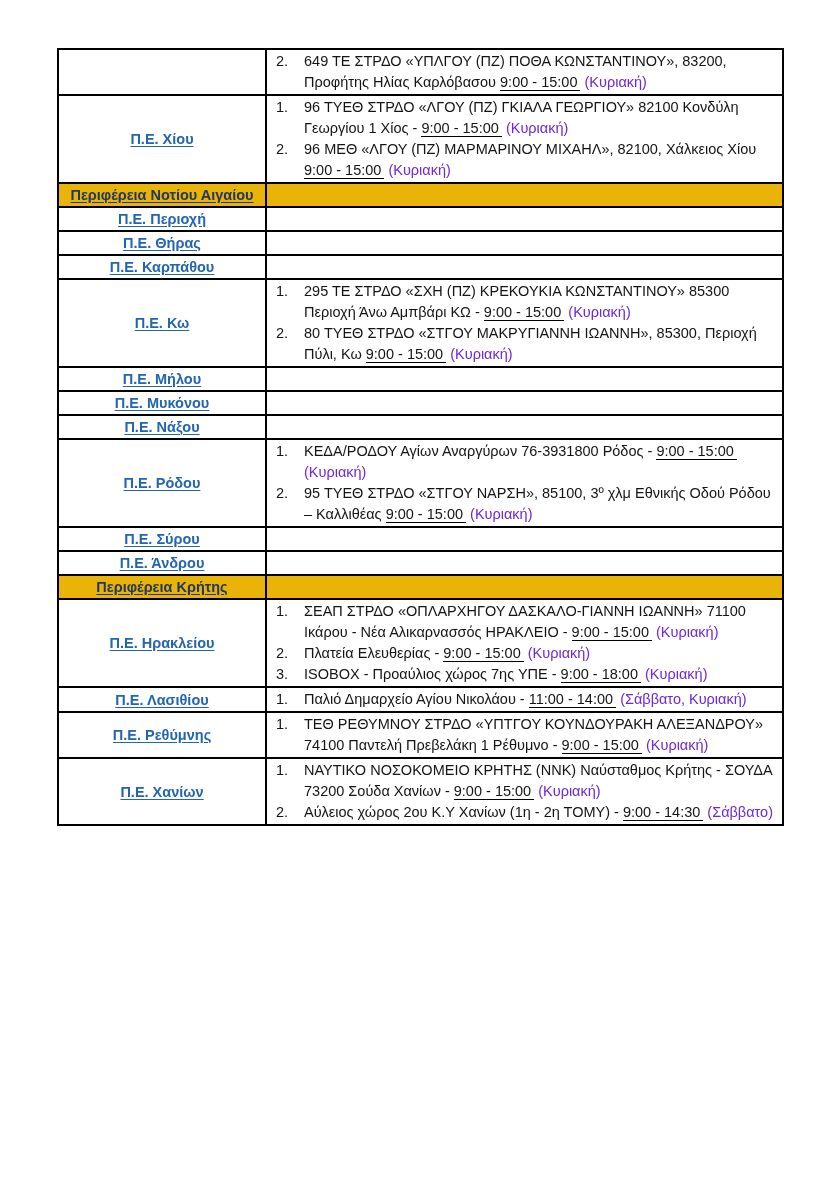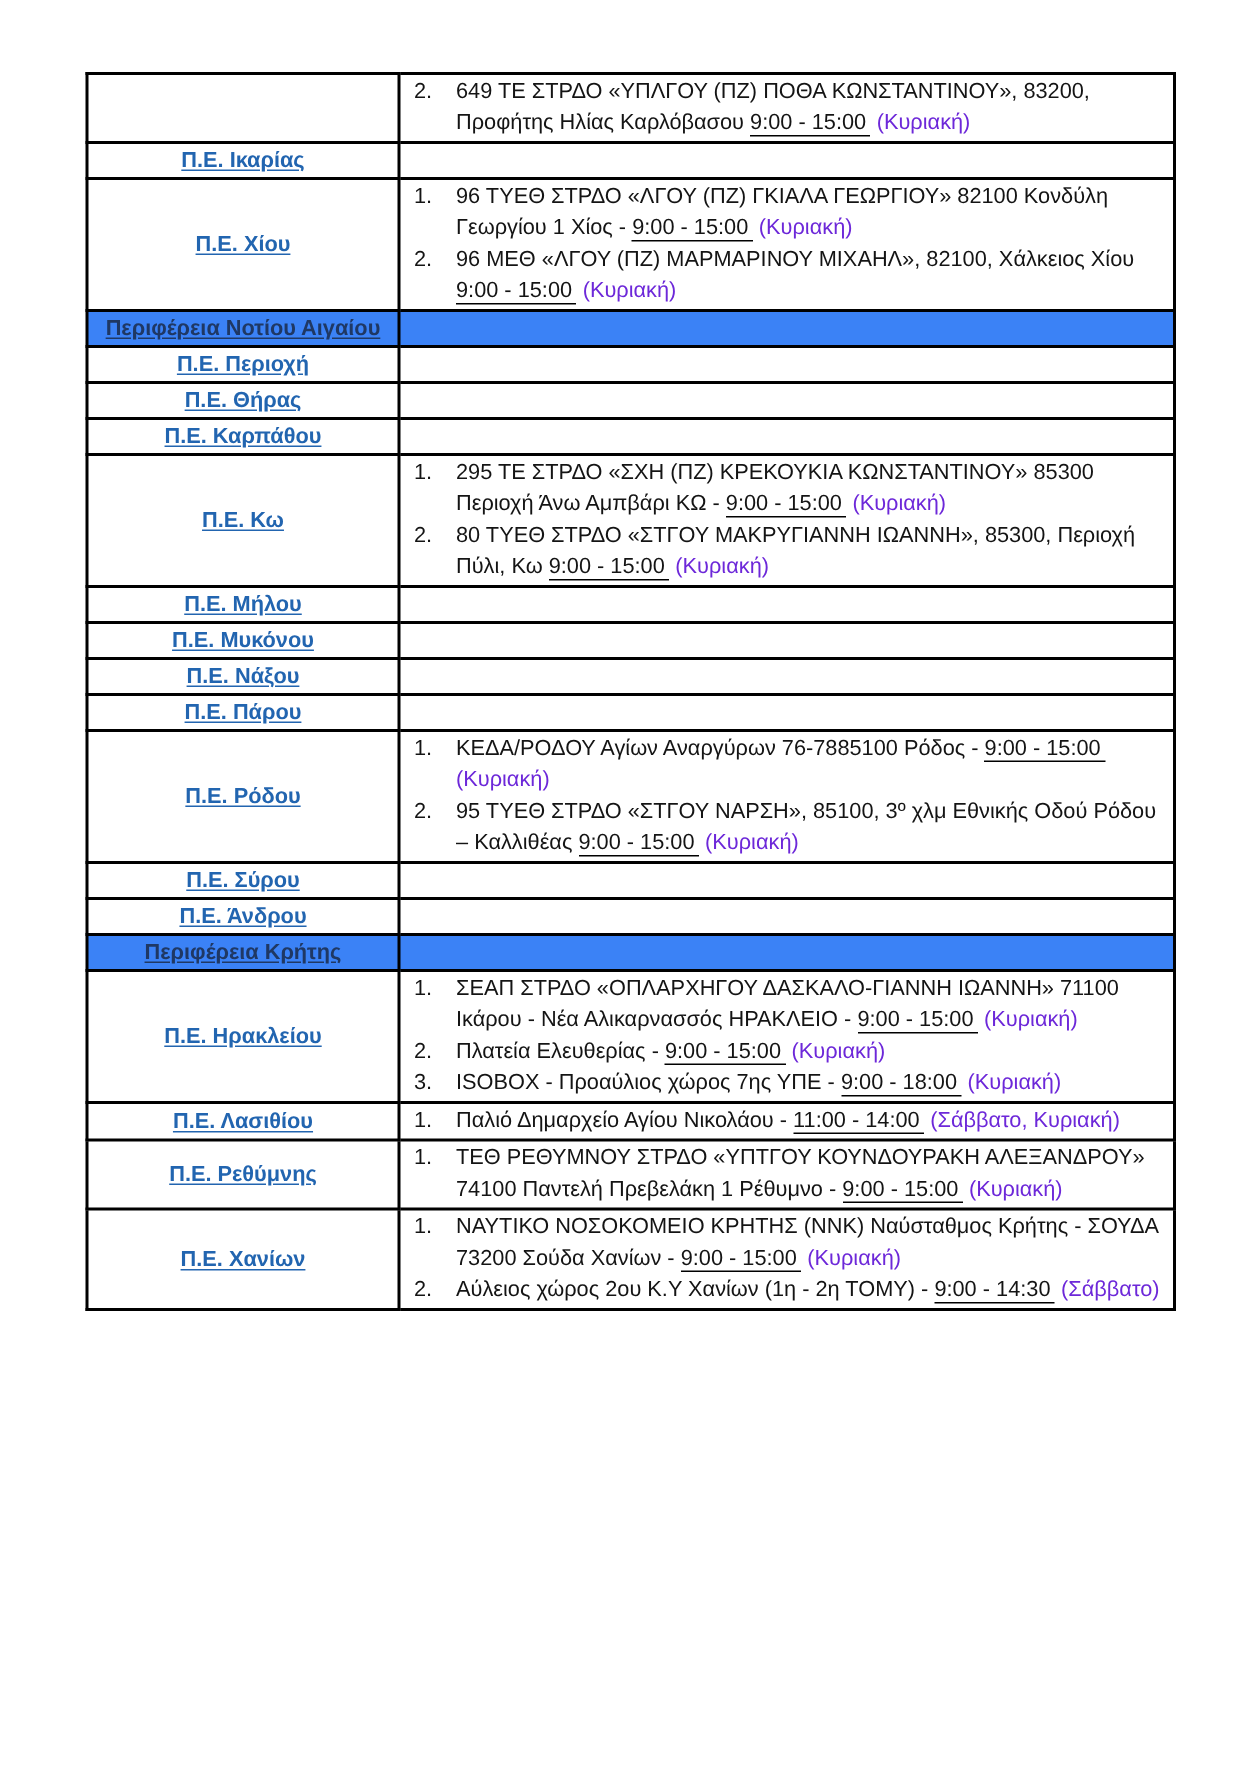--- a/index.html
+++ b/index.html
@@ -33,21 +33,21 @@
     text-align: center;
   }
   .unit-name {
     color: #2265B0;
     font-weight: bold;
     font-size: 14.5px;
     text-decoration: underline;
     text-underline-offset: 2px;
   }
   tr.region-row td {
-    background: #3b82f6;
+    background: #eab308;
   }
   .region-name {
     color: #1F3864;
     font-weight: bold;
     font-size: 14.5px;
     text-decoration: underline;
     text-underline-offset: 2px;
   }
   .items-cell {
     padding: 1px 6px 1px 9px;
@@ -90,26 +90,20 @@
     </td>
     <td class="items-cell">
             <div class="item">
     <span class="num">2.</span>
     <span class="itext"><span class="loc-text">649 ΤΕ ΣΤΡΔΟ «ΥΠΛΓΟΥ (ΠΖ) ΠΟΘΑ ΚΩΝΣΤΑΝΤΙΝΟΥ», 83200, Προφήτης Ηλίας Καρλόβασου</span> <span class="time">9:00 - 15:00</span> <span class="days">(Κυριακή)</span></span>
   </div>
           </td>
   </tr>
         <tr class="unit-row">
     <td class="name-cell">
-      <span class="unit-name">Π.Ε. Ικαρίας</span>
-    </td>
-    <td class="items-cell"></td>
-  </tr>
-        <tr class="unit-row">
-    <td class="name-cell">
       <span class="unit-name">Π.Ε. Χίου</span>
     </td>
     <td class="items-cell">
             <div class="item">
     <span class="num">1.</span>
     <span class="itext"><span class="loc-text">96 ΤΥΕΘ ΣΤΡΔΟ «ΛΓΟΥ (ΠΖ) ΓΚΙΑΛΑ ΓΕΩΡΓΙΟΥ» 82100 Κονδύλη Γεωργίου 1 Χίος -</span> <span class="time">9:00 - 15:00</span> <span class="days">(Κυριακή)</span></span>
   </div>
             <div class="item">
     <span class="num">2.</span>
     <span class="itext"><span class="loc-text">96 ΜΕΘ «ΛΓΟΥ (ΠΖ) ΜΑΡΜΑΡΙΝΟΥ ΜΙΧΑΗΛ», 82100, Χάλκειος Χίου</span> <span class="time">9:00 - 15:00</span> <span class="days">(Κυριακή)</span></span>
@@ -168,32 +162,26 @@
     <td class="items-cell"></td>
   </tr>
         <tr class="unit-row">
     <td class="name-cell">
       <span class="unit-name">Π.Ε. Νάξου</span>
     </td>
     <td class="items-cell"></td>
   </tr>
         <tr class="unit-row">
     <td class="name-cell">
-      <span class="unit-name">Π.Ε. Πάρου</span>
-    </td>
-    <td class="items-cell"></td>
-  </tr>
-        <tr class="unit-row">
-    <td class="name-cell">
       <span class="unit-name">Π.Ε. Ρόδου</span>
     </td>
     <td class="items-cell">
             <div class="item">
     <span class="num">1.</span>
-    <span class="itext"><span class="loc-text">ΚΕΔΑ/ΡΟΔΟΥ Αγίων Αναργύρων 76-7885100 Ρόδος -</span> <span class="time">9:00 - 15:00</span> <span class="days">(Κυριακή)</span></span>
+    <span class="itext"><span class="loc-text">ΚΕΔΑ/ΡΟΔΟΥ Αγίων Αναργύρων 76-3931800 Ρόδος -</span> <span class="time">9:00 - 15:00</span> <span class="days">(Κυριακή)</span></span>
   </div>
             <div class="item">
     <span class="num">2.</span>
     <span class="itext"><span class="loc-text">95 ΤΥΕΘ ΣΤΡΔΟ «ΣΤΓΟΥ ΝΑΡΣΗ», 85100, 3º χλμ Εθνικής Οδού Ρόδου – Καλλιθέας</span> <span class="time">9:00 - 15:00</span> <span class="days">(Κυριακή)</span></span>
   </div>
           </td>
   </tr>
         <tr class="unit-row">
     <td class="name-cell">
       <span class="unit-name">Π.Ε. Σύρου</span>

